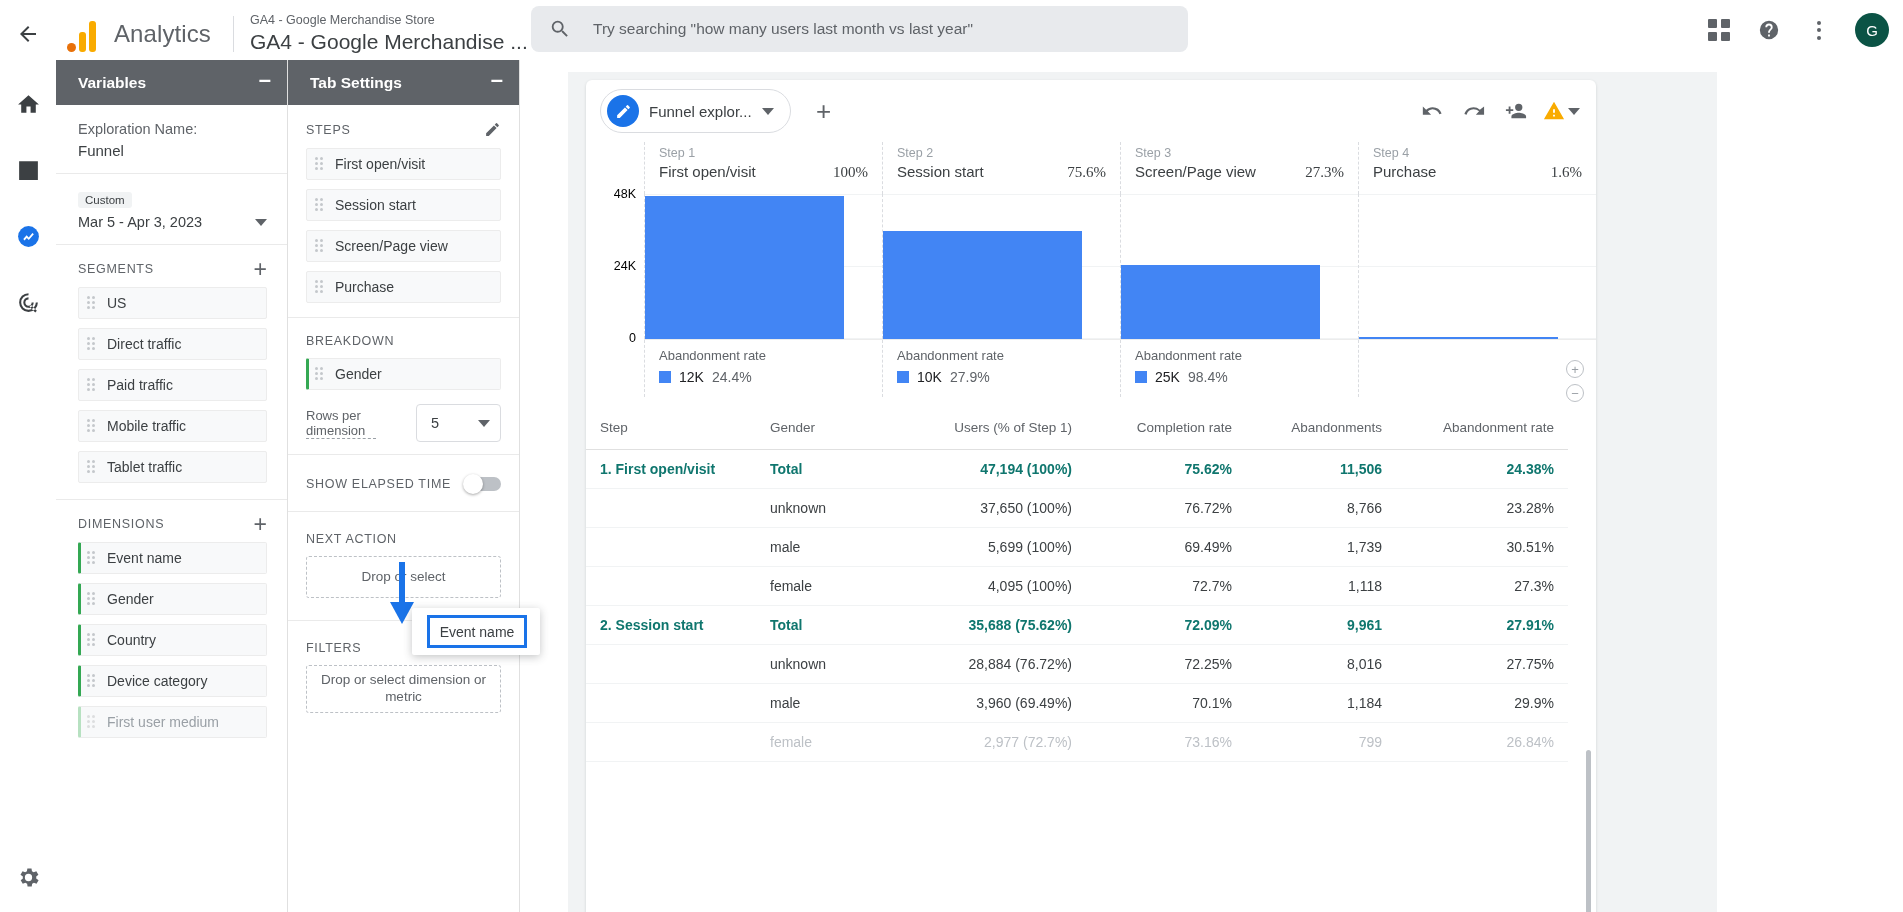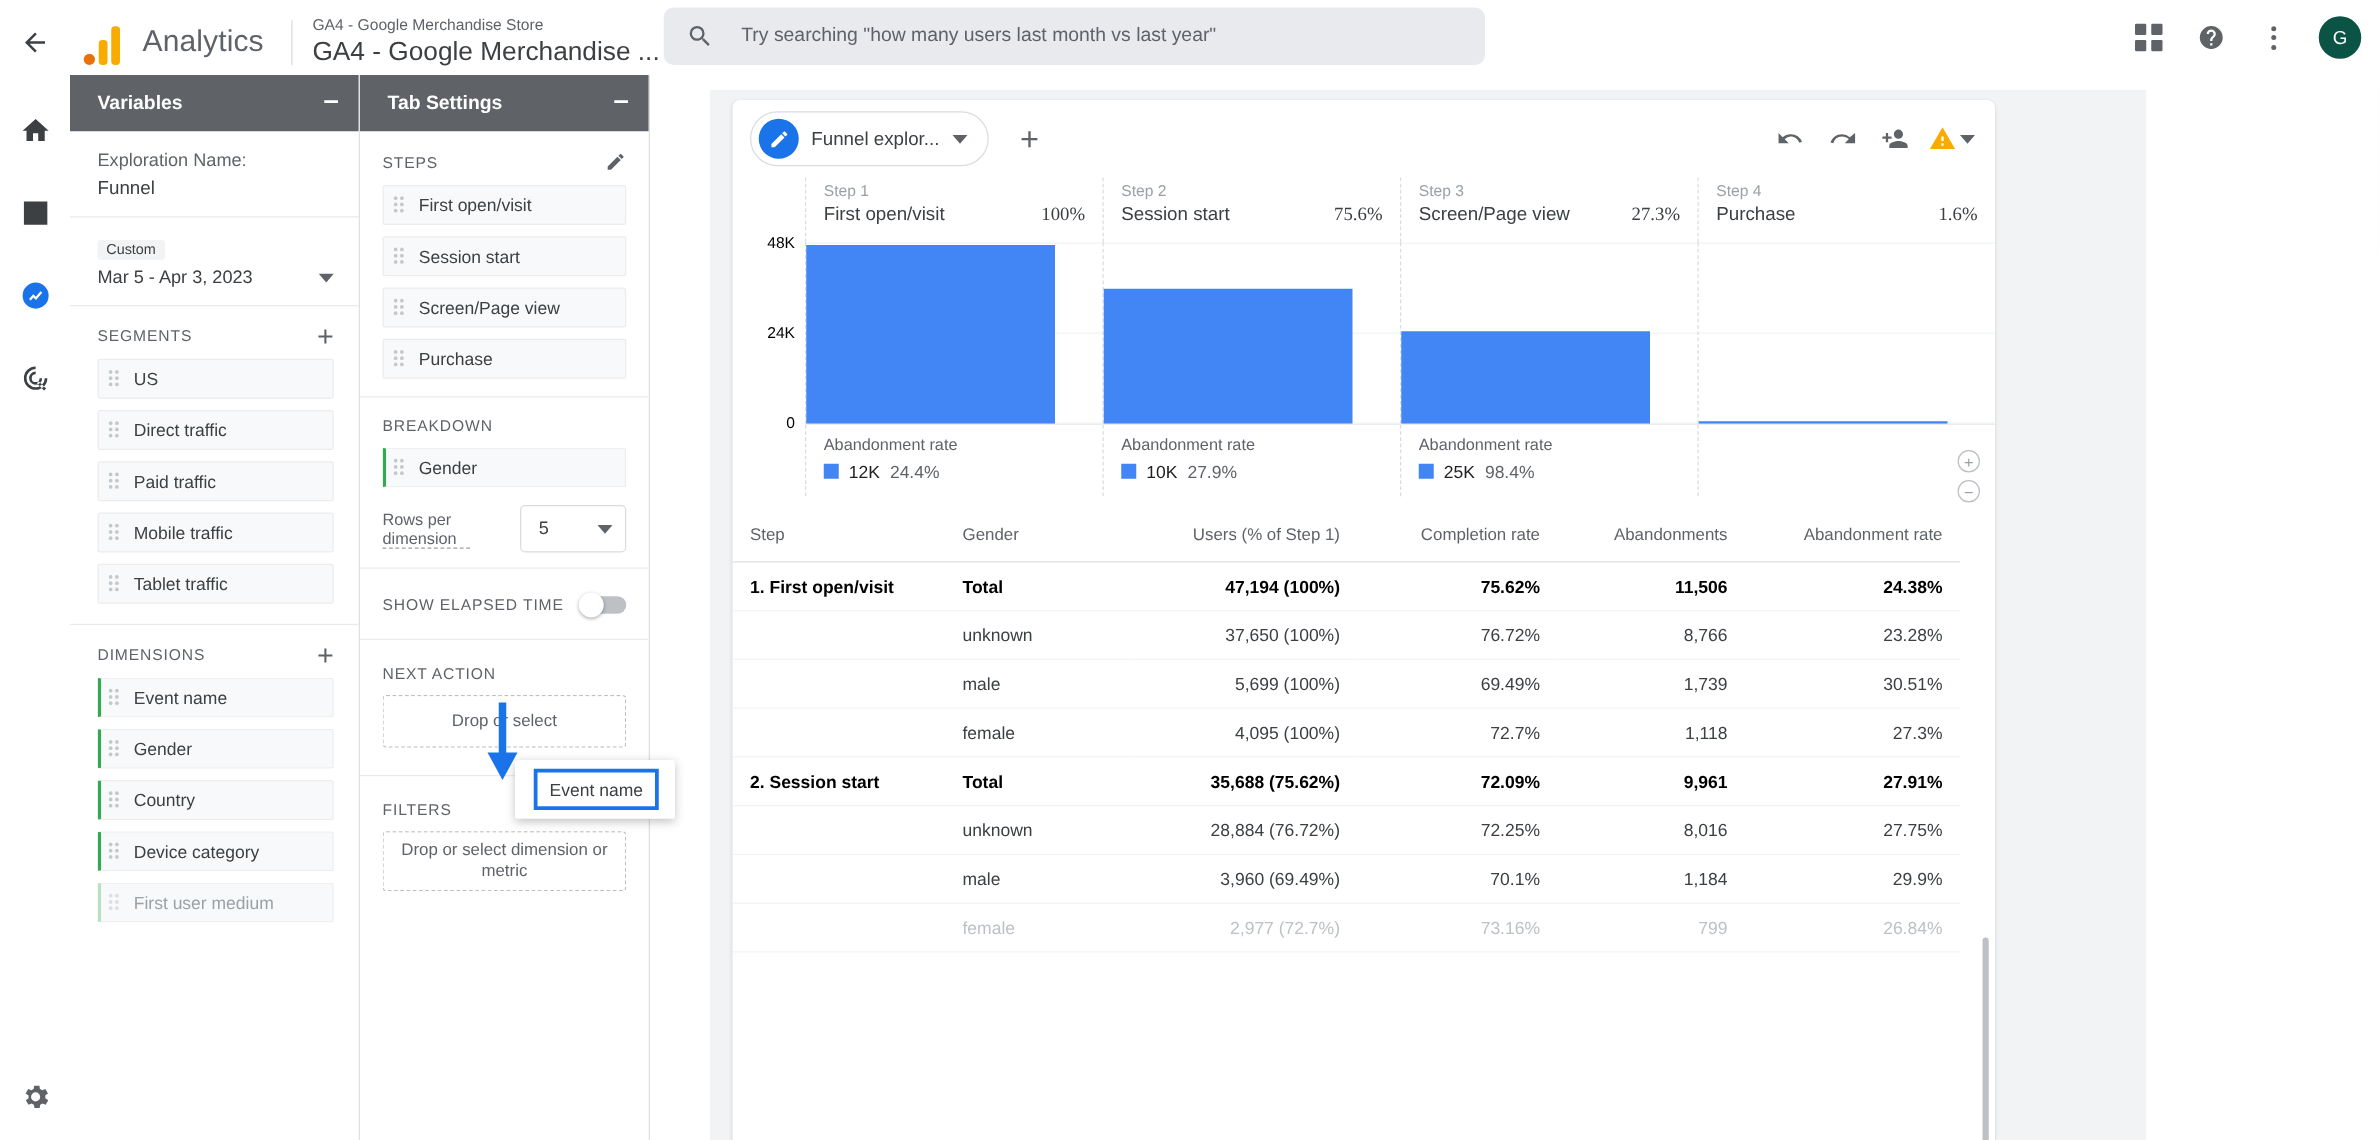--- a/index.html
+++ b/index.html
@@ -198,21 +198,21 @@
      font-size:13px; display:flex;align-items:center;justify-content:center; cursor:pointer; background:#fff; line-height:1;}
 
   
   .tablewrap{ position:absolute; left:0; top:330px; width:1010px; height:510px; overflow:hidden;}
   table{ border-collapse:collapse; width:982px; table-layout:fixed;}
   th{ font-size:13.5px; color:#5f6368; font-weight:normal; padding:10px 14px 14px 14px;
       border-bottom:1px solid #e0e0e0; text-align:right; white-space:nowrap;}
   th.l{ text-align:left;}
   td{ font-size:14px; color:#3c4043; padding:11px 14px; border-bottom:1px solid #f1f3f4; text-align:right; white-space:nowrap;}
   td.l{ text-align:left;}
-  tr.total td{ font-weight:bold; color:#000000;}
+  tr.total td{ font-weight:bold; color:#0f766e;}
   tr.faded td{ color:#bdc1c6;}
   .scroll-thumb{ position:absolute; right:5px; top:340px; width:5px; height:175px; background:#bdc1c6; border-radius:3px; cursor:pointer;}
 </style>
 </head>
 <body>
 
 <div class="topbar">
   <div class="back-btn">
     <svg viewBox="0 0 24 24">
         <path d="M20 11H7.8l5.6-5.6L12 4l-8 8 8 8 1.4-1.4L7.8 13H20v-2z"></path>

